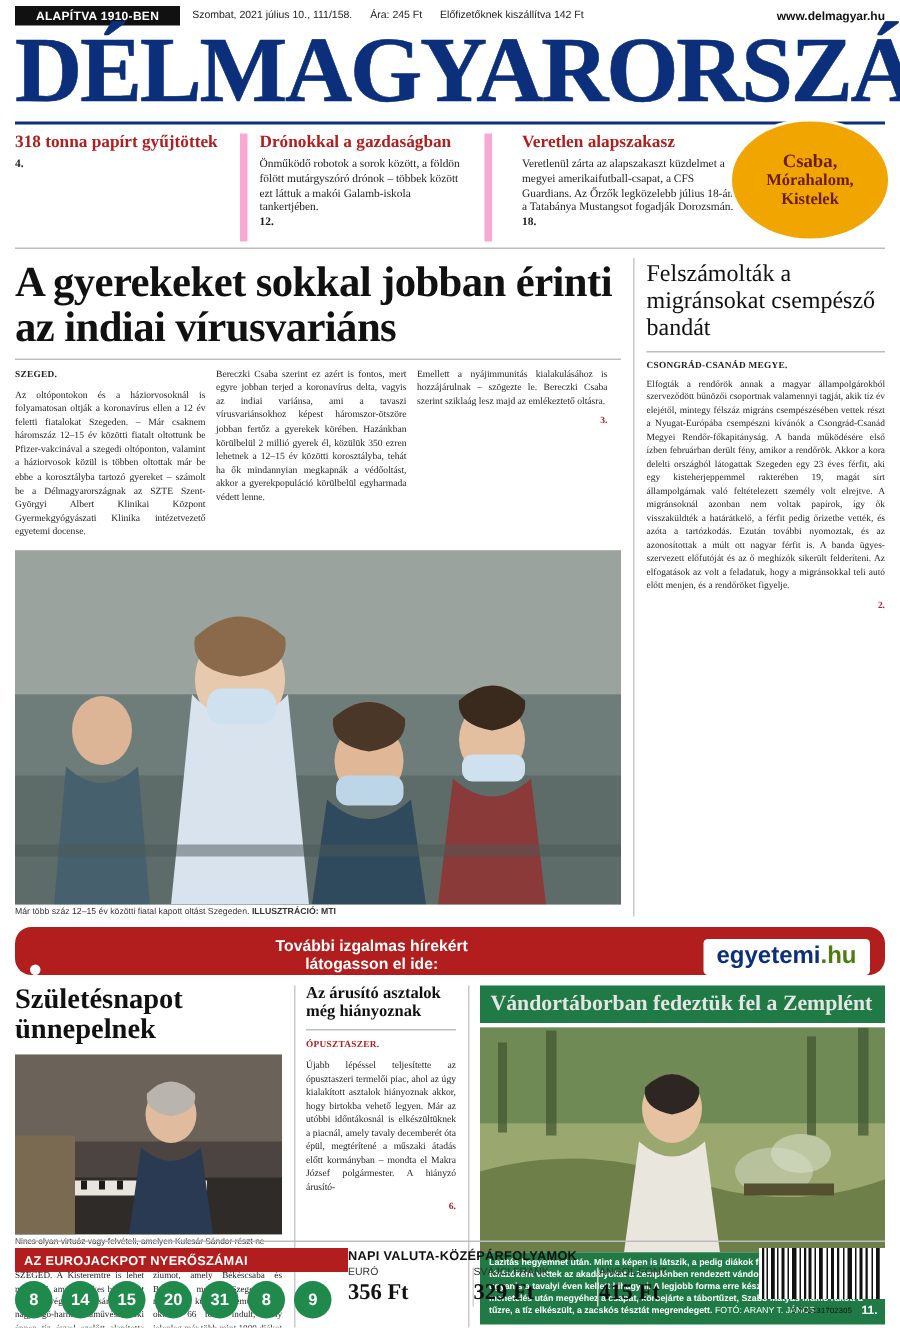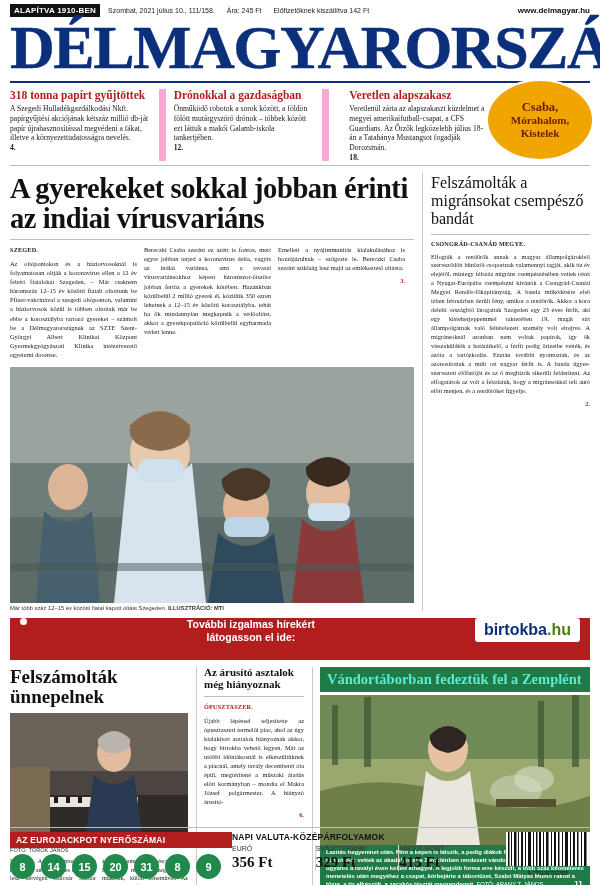--- a/index.html
+++ b/index.html
@@ -14,21 +14,21 @@
   .page { width: 600px; height: 885px; position: relative; padding: 0 10px; }
 
   
   .topbar {
     display: flex; align-items: center; gap: 8px;
     height: 16px; font-size: 7.5px; padding-top: 4px;
     border-bottom: 0;
   }
   .founded {
     background: #111; color: #fff; font-family: "Liberation Sans", sans-serif;
-    font-weight: bold; font-size: 8px; padding: 2px 4px; letter-spacing: .2px;
+    font-weight: bold; font-size: 8px; padding: 2px 14px; letter-spacing: .2px;
   }
   .topmeta { color: #222; font-family: "Liberation Sans", sans-serif; font-size: 7px; }
   .topmeta span { margin-right: 10px; }
   .topurl { margin-left: auto; font-family: "Liberation Sans", sans-serif;
             font-weight: bold; font-size: 8px; color: #111; }
 
   
   .masthead {
     text-align: center; line-height: .95;
     font-family: "Liberation Serif", serif;
@@ -36,21 +36,21 @@
     color: #0b2f7a; margin: 2px 0 0 0;
     -webkit-text-stroke: 0.4px #0b2f7a;
   }
   .mast-rule { height: 2px; background: #0b2f7a; margin: 4px 0 0 0; }
 
   
   .teasers {
     display: flex; gap: 0; margin-top: 6px; position: relative;
     height: 72px;
   }
-  .teaser { flex: 1; padding: 0 8px; border-left: 7px solid #f9a8d4; }
+  .teaser { flex: 1; padding: 0 8px; border-left: 5px solid #f9a8d4; }
   .teaser:first-child { border-left: 0; padding-left: 0; }
   .teaser h3 {
     margin: 0 0 3px 0; font-family: "Liberation Serif", serif;
     font-size: 11.5px; font-weight: bold; color: #b21d1d;
   }
   .teaser p {
     margin: 0; font-size: 7.6px; line-height: 1.3; color: #1a1a1a;
     font-family: "Liberation Serif", serif;
   }
   .pg { color: #b21d1d; font-weight: bold; }
@@ -97,23 +97,24 @@
   .cap b { font-weight: bold; }
 
   .right-head {
     font-family: "Liberation Serif", serif; font-weight: normal;
     font-size: 16px; line-height: 1.12; margin: 2px 0 6px 0;
   }
   .right-col .col { width: 100%; font-size: 6.3px; }
 
   
   .promo {
-    margin-top: 7px; height: 42px; background: #b21d1d; color: #fff;
-    display: flex; align-items: flex-start; padding: 0 10px;
+    margin-top: 7px; height: 32px; background: #b21d1d; color: #fff;
+    display: flex; align-items: flex-end; padding: 0 10px;
     font-family: "Liberation Sans", sans-serif;
+    border-radius: 11px;
   }
   .promo .dot { width: 7px; height: 7px; border-radius: 50%; background: #fff; margin-right: 10px; }
   .promo .ptxt { font-size: 10.5px; line-height: 1.2; font-weight: bold; text-align: center; flex: 1; }
   .promo .brandbox {
     background: #fff; color: #0b2f7a; font-weight: bold; font-size: 16px;
     padding: 3px 9px; border-radius: 3px; margin-left: 10px;
     font-family: "Liberation Sans", sans-serif;
   }
   .promo .brandbox i { font-style: normal; color: #4d7c0f; }
 
@@ -127,21 +128,21 @@
     font-family: "Liberation Serif", serif; font-weight: bold;
     font-size: 19px; line-height: 1.08; margin: 0 0 5px 0;
   }
   .low-head.sm { font-size: 11px; }
   .lowphoto { width: 100%; height: 120px; overflow: hidden; position: relative; background: #8a8f7e; }
   .lowcap { font-size: 5.6px; color: #333; padding-top: 2px; font-family: "Liberation Sans", sans-serif; }
   .twocol { display: flex; gap: 6px; margin-top: 4px; }
   .twocol .col { width: 86px; font-size: 6.1px; }
 
   .greenbar {
-    background: #1f7a45; color: #5eead4; font-family: "Liberation Serif", serif;
+    background: #1f7a45; color: #e5e5e5; font-family: "Liberation Serif", serif;
     font-weight: bold; font-size: 14.5px; padding: 4px 7px; margin-bottom: 3px;
   }
   .bigphoto { width: 100%; height: 150px; overflow: hidden; position: relative; background: #5e7d4a; }
   .greencap {
     background: #1f7a45; color: #fff; font-size: 5.9px; line-height: 1.35;
     padding: 4px 6px; font-family: "Liberation Sans", sans-serif; position: relative;
   }
   .greencap .pgw { font-weight: bold; }
   .pagebadge {
     position: absolute; right: 5px; bottom: 3px; font-weight: bold; font-size: 8px; color: #fff;
@@ -190,21 +191,20 @@
     </div>
     <div class="topurl">www.delmagyar.hu</div>
   </div>
 
   <div class="masthead">DÉLMAGYARORSZÁG</div>
   <div class="mast-rule"></div>
 
   <div class="teasers">
     <div class="teaser">
       <h3>318 tonna papírt gyűjtöttek</h3>
-      <p>A Szegedi Hulladékgazdálkodási Nkft. papírgyűjtési akciójának kétszáz millió db-ját papír újrahasznosítással megvédeni a fákat, illetve a környezettudatosságra nevelés.</p>
       <p class="pg">4.</p>
     </div>
     <div class="teaser">
       <h3>Drónokkal a gazdaságban</h3>
       <p>Önműködő robotok a sorok között, a földön fölött mutárgyszóró drónok – többek között ezt láttuk a makói Galamb-iskola tankertjében.</p>
       <p class="pg">12.</p>
     </div>
     <div class="teaser" style="padding-right:100px;padding-left:20px;">
       <h3>Veretlen alapszakasz</h3>
       <p>Veretlenül zárta az alapszakaszt küzdelmet a megyei amerikaifutball-csapat, a CFS Guardians. Az Őrzők legközelebb július 18-án a Tatabánya Mustangsot fogadják Dorozsmán.</p>
@@ -290,28 +290,28 @@
     </div>
   </div>
 
   <div class="promo">
     <span class="dot"></span>
     <div class="ptxt">
       <div>További izgalmas hírekért</div>
       <div>látogasson el ide:</div>
     </div>
     <div class="brandbox">
-      <span>birtokba</span><i>.hu</i>
+      <span>egyetemi</span><i>.hu</i>
     </div>
   </div>
 
   <div class="lower">
 
     <div class="low-a">
-      <div class="low-head">Felszámolták ünnepelnek</div>
+      <div class="low-head">Születésnapot ünnepelnek</div>
       <div class="lowphoto">
         <svg width="178" height="120" viewBox="0 0 178 120" preserveAspectRatio="none">
           <rect width="178" height="120" fill="#4c4440"></rect>
           <rect x="0" y="0" width="178" height="58" fill="#6b6259"></rect>
           <rect x="0" y="82" width="178" height="38" fill="#2f2b28"></rect>
           <rect x="8" y="84" width="120" height="10" fill="#e8e5df"></rect>
           <g fill="#1d1a18">
             <rect x="14" y="84" width="4" height="6"></rect>
               <rect x="26" y="84" width="4" height="6"></rect>
             <rect x="44" y="84" width="4" height="6"></rect>

